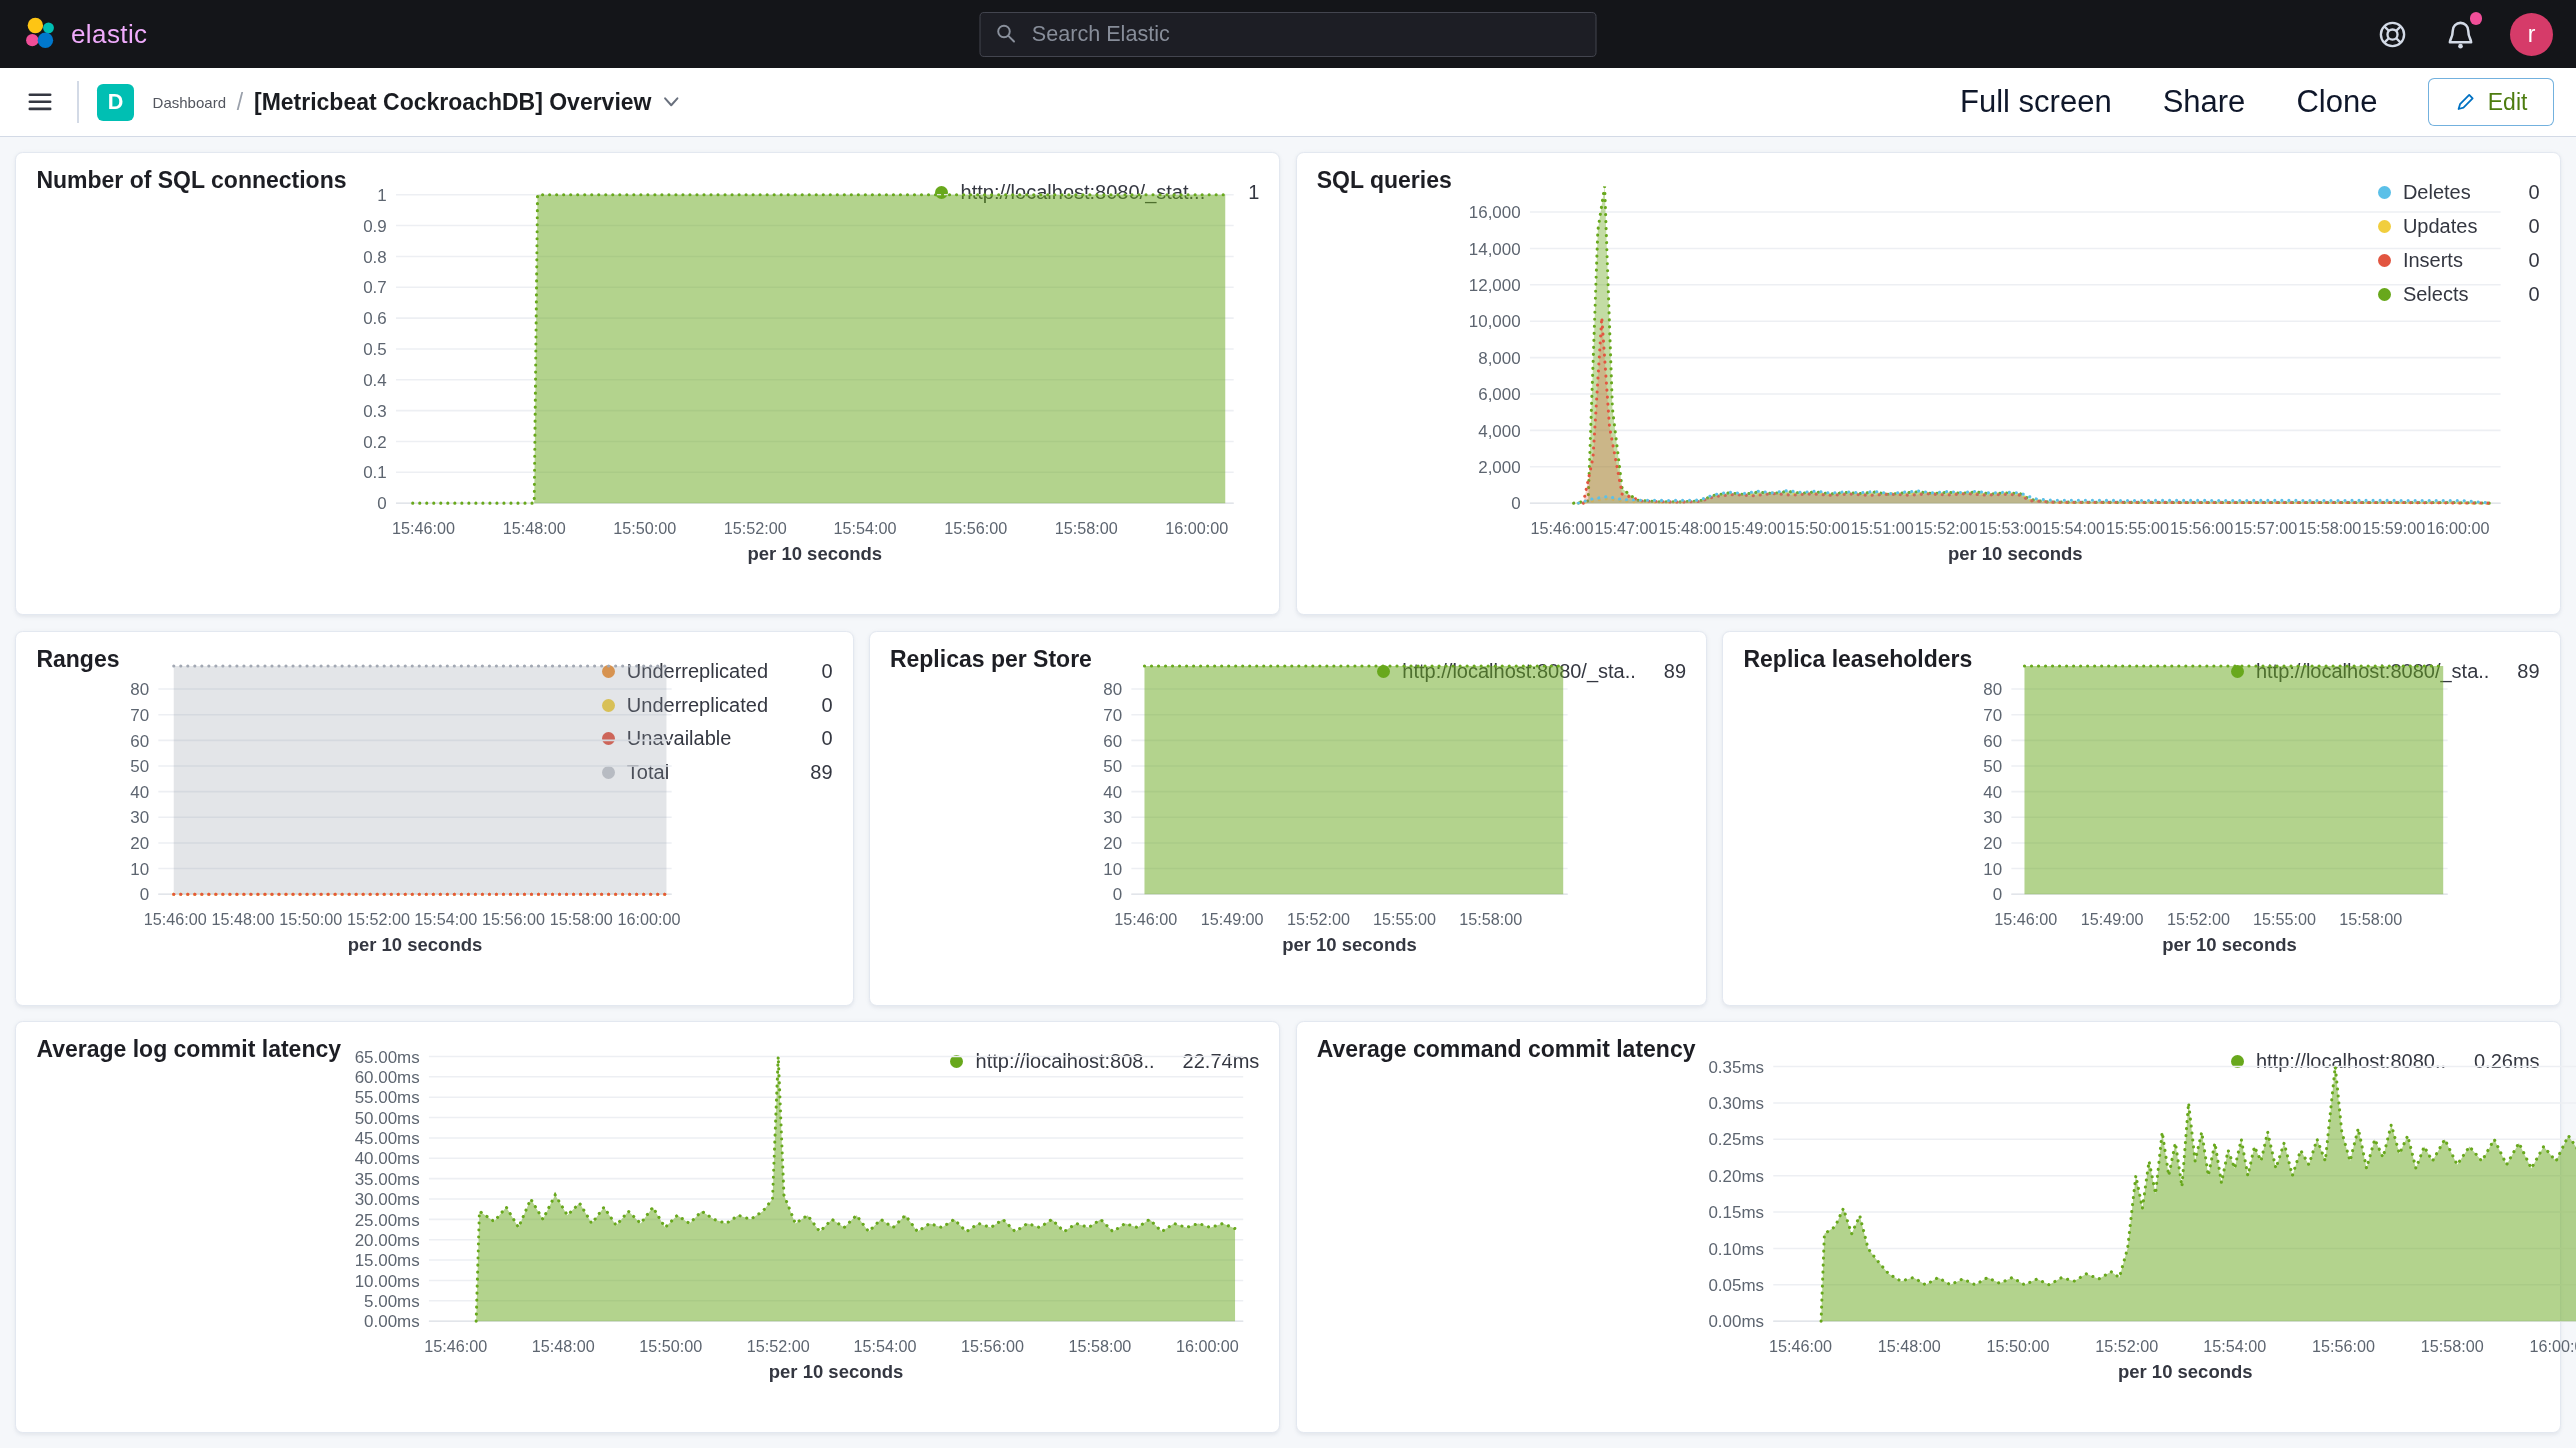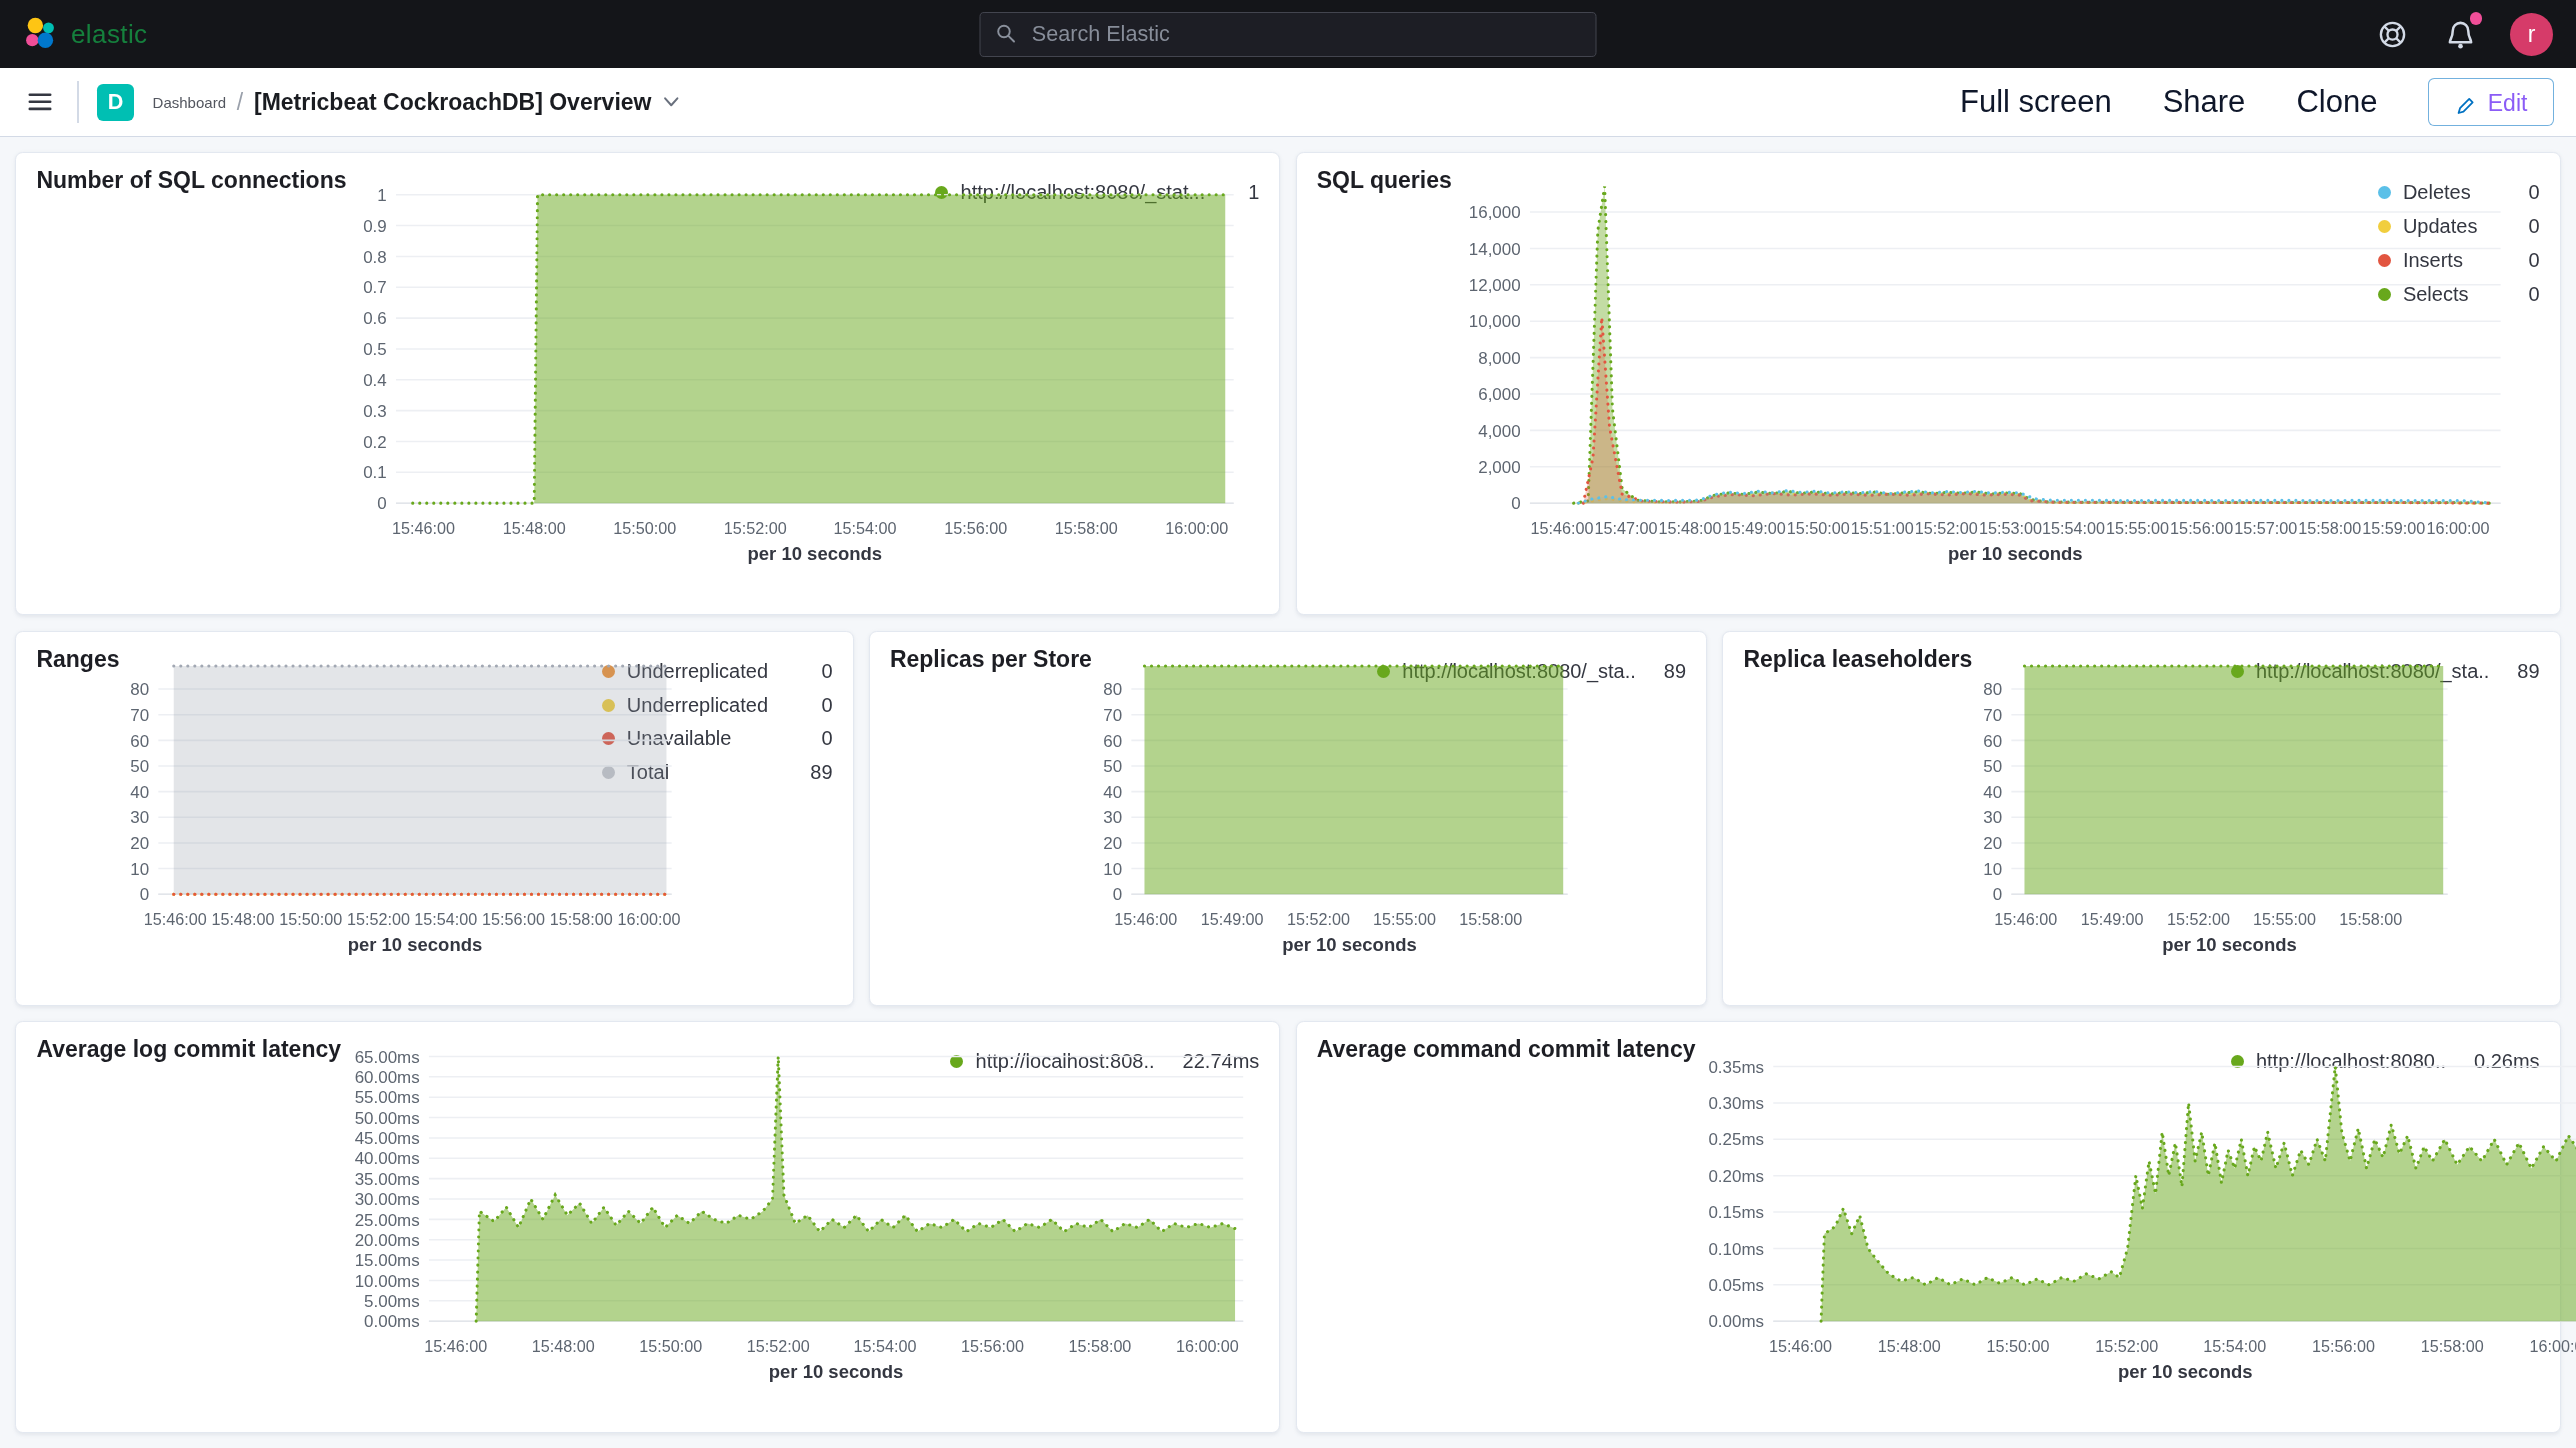--- a/index.html
+++ b/index.html
@@ -1,21 +1,21 @@
 <!DOCTYPE html>
 <html style="font-size:12.3px"><head>
 <meta charset="utf-8">
 <style>
   html,body{margin:0;padding:0;width:2576px;height:1448px;background:#f5f7fa;
     font-family:"Liberation Sans",sans-serif;color:#1a1c21;overflow:hidden}
   
   .topbar{height:68px;background:#141519;display:flex;align-items:center;padding:0 23px;
     position:relative;box-sizing:border-box}
   .brand{display:flex;align-items:center;gap:14px;cursor:pointer}
-  .brand-text{color:#15803d;font-size:26px;letter-spacing:0.4px}
+  .brand-text{color:#f0abfc;font-size:26px;letter-spacing:0.4px}
   .searchbox{position:absolute;left:50%;transform:translateX(-50%);width:617px;height:45px;
     background:#1d1e25;border:0.8px solid #43454f;border-radius:4.6px;display:flex;align-items:center;
     gap:12.3px;padding:0 15.4px;box-sizing:border-box}
   .searchbox input{flex:1;background:transparent;border:none;outline:none;color:#ffffff;
     font-size:21.6px;font-family:inherit}
   .searchbox input::placeholder{color:#878d99}
   .header-right{margin-left:auto;display:flex;align-items:center;gap:31px}
   .icon-btn{position:relative;width:37px;height:37px;display:flex;align-items:center;
     justify-content:center;cursor:pointer}
   .badge-dot{position:absolute;top:-3.1px;right:-3.1px;width:12.3px;height:12.3px;border-radius:50%;
@@ -27,22 +27,22 @@
     align-items:center;padding:0 21.6px;gap:18.5px;box-sizing:border-box}
   .vdiv{width:1.5px;height:42px;background:#d3dae6}
   .space-badge{width:37px;height:37px;border-radius:6.2px;background:#00bfb3;color:#fff;
     font-size:21.6px;font-weight:700;display:flex;align-items:center;justify-content:center;cursor:pointer}
   .crumbs{display:flex;align-items:center;gap:10.8px}
   .crumb-root{font-size:15px;color:#53565f;text-decoration:none;cursor:pointer}
   .crumb-sep{color:#9aa0ab;font-size:23px}
   .page-title{font-size:23px;font-weight:600;color:#1a1c21}
   .toolbar-right{margin-left:auto;display:flex;align-items:center;gap:51px}
   .tb-link{color:#0f172a;font-size:31px;text-decoration:none;cursor:pointer}
-  .edit-btn{display:flex;align-items:flex-end;gap:10.8px;border:0.8px solid rgba(0,113,194,.55);
-    color:#8b5cf6;background:#fff;border-radius:6.2px;height:48px;padding:8px 26px;font-size:23px;
+  .edit-btn{display:flex;align-items:center;gap:10.8px;border:0.8px solid rgba(0,113,194,.55);
+    color:#4d7c0f;background:#fff;border-radius:6.2px;height:48px;padding:0 26px;font-size:23px;
     cursor:pointer;font-family:inherit}
   
   .content{padding:15.4px;display:grid;grid-template-columns:repeat(6,1fr);
     grid-template-rows:463px 375px 412px;gap:15.4px}
   .panel{background:#fff;border:0.8px solid #e3e8f0;border-radius:7.7px;
     box-shadow:0 1.5px 3.9px rgba(152,162,179,.18);padding:14px 20px;box-sizing:border-box;
     display:flex;flex-direction:row;min-width:0;min-height:0}
   .span3{grid-column:span 3}.span2{grid-column:span 2}
   .ptitle{margin:0 0 3.1px;font-size:23px;font-weight:600;color:#1d1e24}
   .pbody{flex:1;display:flex;min-height:0}

